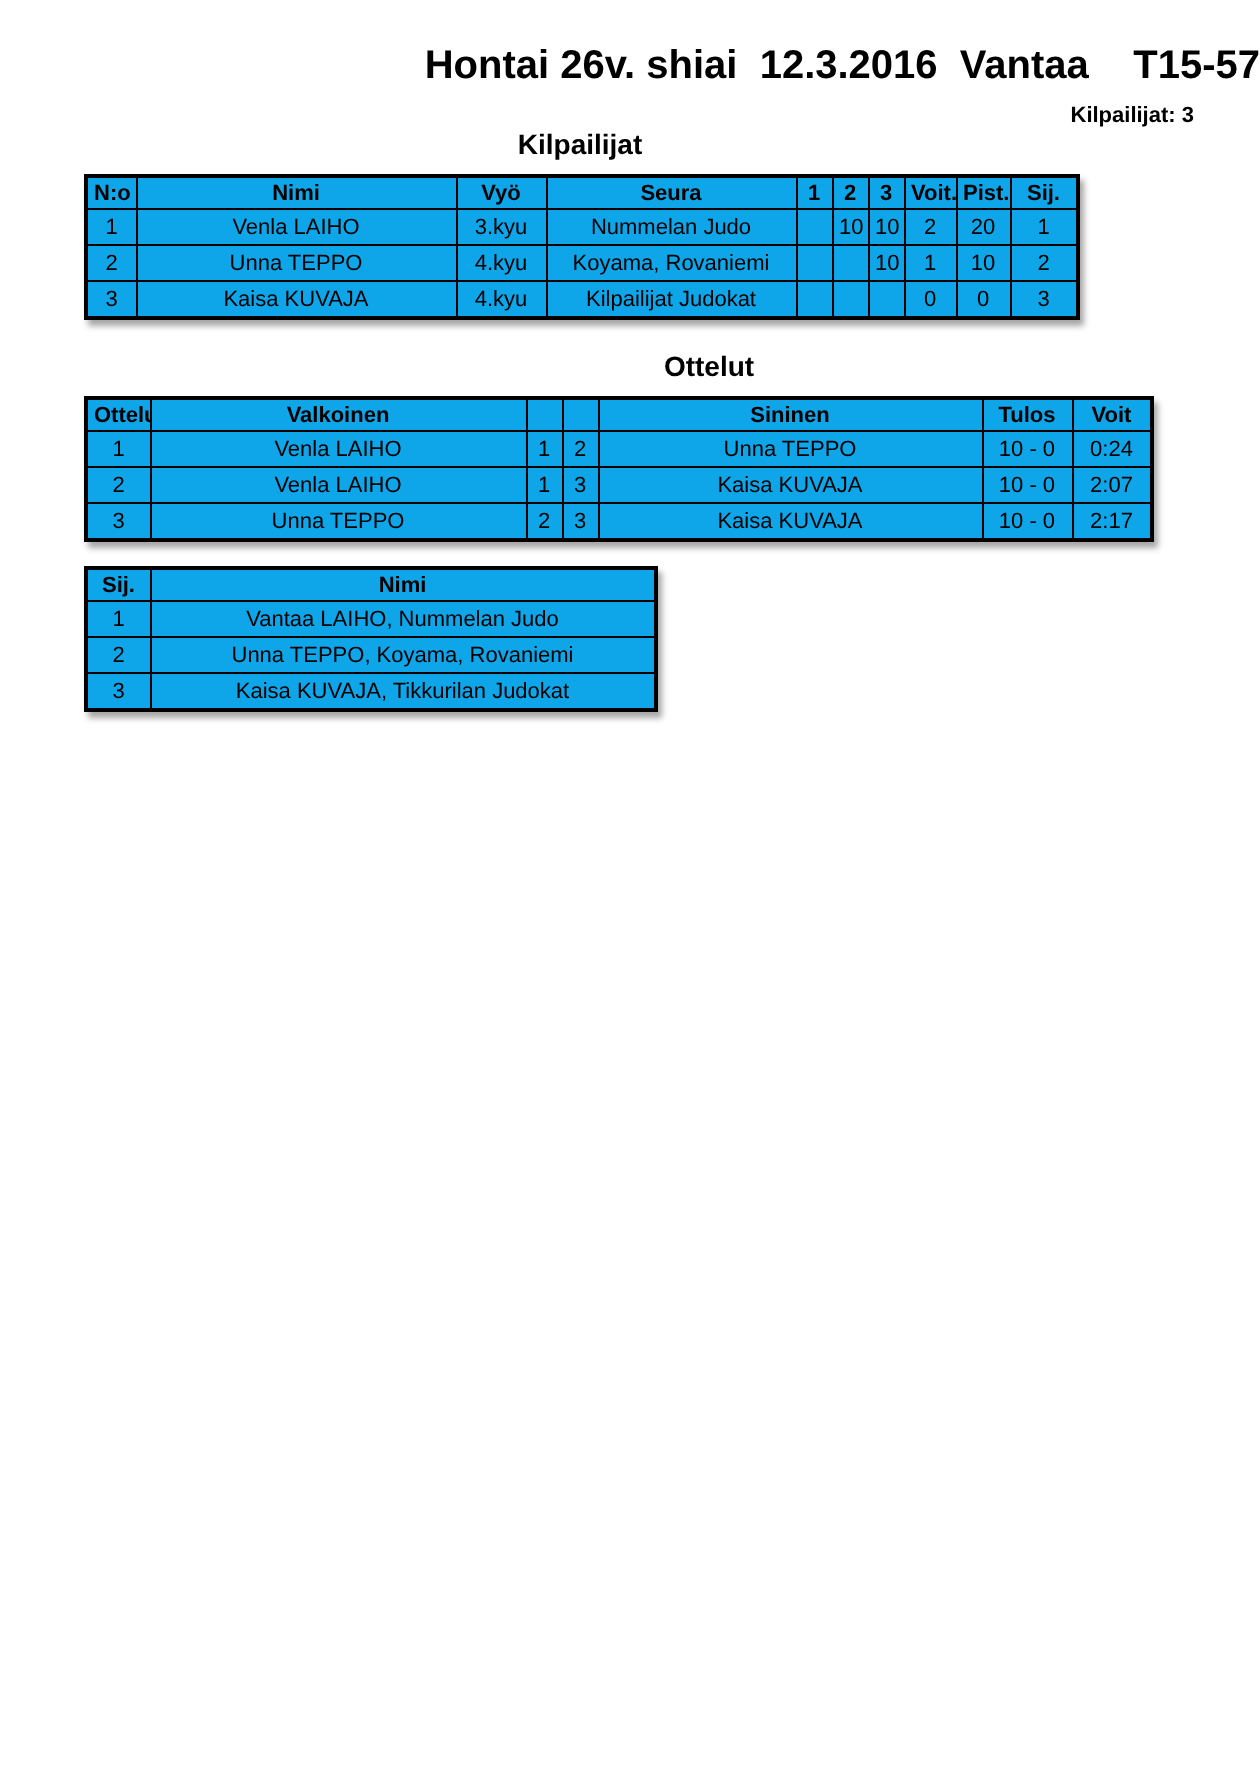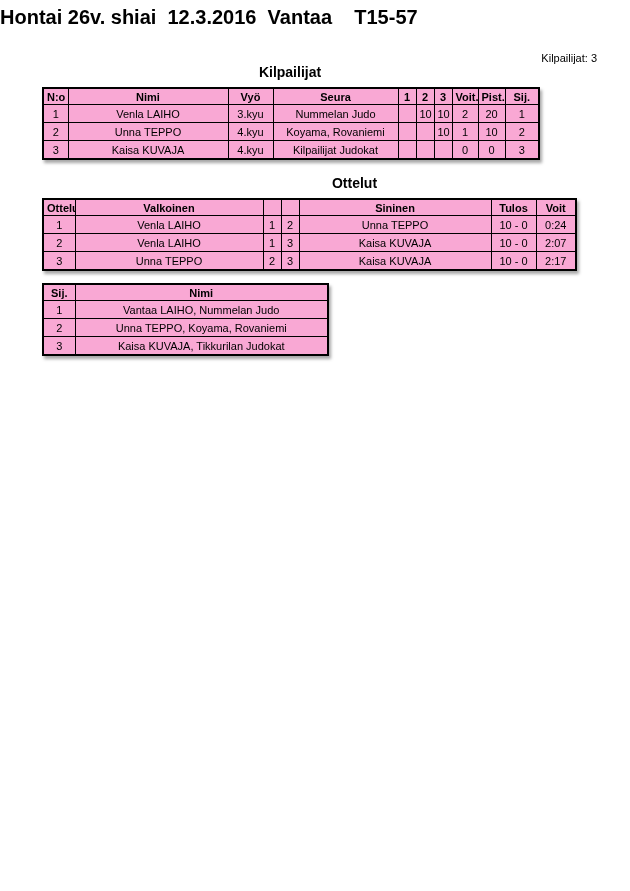--- a/index.html
+++ b/index.html
@@ -5,42 +5,42 @@
   html,body{margin:0;padding:0;background:#fff;}
   .page{
     position:relative;
     width:630px;height:891px;
     background:#ffffff;
     font-family:"Liberation Sans", sans-serif;
     color:#000;
     overflow:hidden;
   }
   .title{
-    position:absolute;top:6px;left:0;width:100%;
-    text-align:left;font-size:20px;font-weight:bold;
+    position:absolute;top:22px;left:0;width:100%;
+    text-align:right;font-size:20px;font-weight:bold;
     white-space:pre;
   }
   .count{
     position:absolute;top:52px;right:33px;
-    font-size:11px;font-weight:normal;
+    font-size:11px;font-weight:bold;
   }
   .section{position:absolute;left:30px;padding-left:12px;}
   .sec1{top:64px;width:496px;}
   .sec2{top:175px;width:625px;}
   .sec3{top:283px;width:285px;}
   .section-title{
     text-align:center;font-size:14px;font-weight:bold;
     line-height:17px;margin-bottom:6px;
   }
   table.tbl{
     border-collapse:collapse;
     table-layout:fixed;
     border:2px solid #000;
     box-shadow:2px 3px 3px rgba(0,0,0,0.35);
-    background:#f9a8d4;
+    background:#0ea5e9;
   }
   .tbl th,.tbl td{
     border:1px solid #000;
     font-size:11px;
     padding:0 3px;
     height:17px;
     overflow:hidden;
     white-space:nowrap;
     vertical-align:middle;
   }

